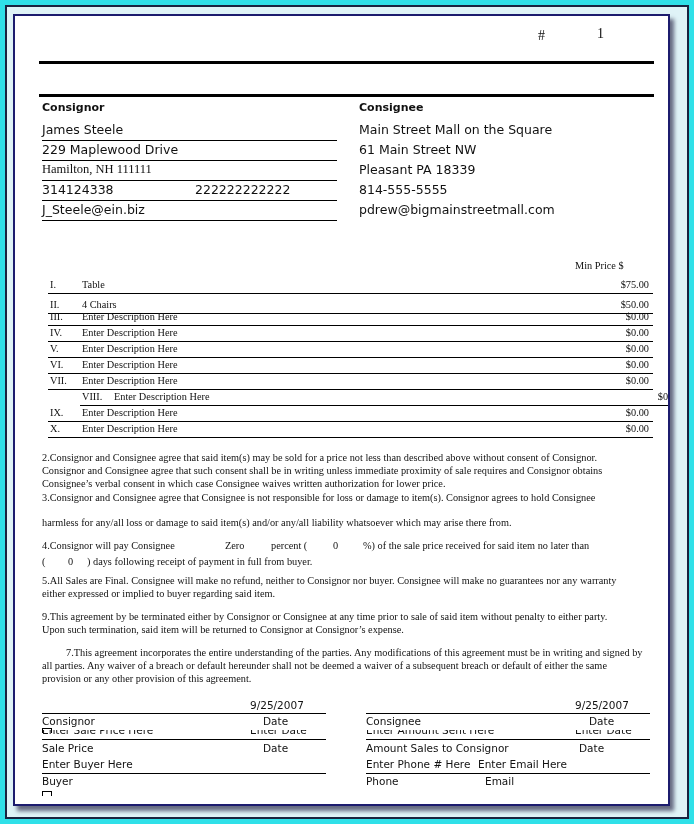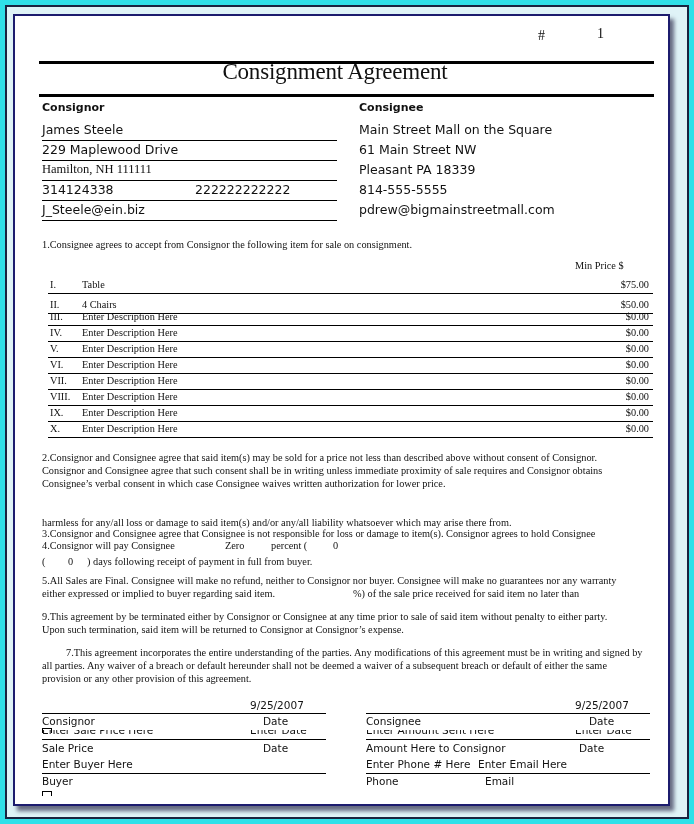--- a/index.html
+++ b/index.html
@@ -47,21 +47,20 @@
 </head>
 <body>
 
 <div class="frame"></div>
 
 <div class="page">
 
   <span class="abs docnum-label">#</span>
   <span class="abs docnum-value">1</span>
   <div class="rule" style="left:24px; top:45px; width:615px; height:3px;"></div>
-  <span class="abs title">Consignment Agreement</span>
   <div class="rule" style="left:24px; top:78px; width:615px; height:3px;"></div>
 
   <div>
     <span class="abs party-h" style="left:27px; top:85px;">Consignor</span>
     <span class="abs party-line" style="left:27px; top:106px;">James Steele</span>
     <div class="rule" style="left:27px; top:124px; width:295px; height:1px;"></div>
     <span class="abs party-line" style="left:27px; top:126px;">229 Maplewood Drive</span>
     <div class="rule" style="left:27px; top:144px; width:295px; height:1px;"></div>
     <span class="abs party-line" style="left:27px; top:146px;font-family:Liberation Serif, serif;">Hamilton, NH 111111</span>
     <div class="rule" style="left:27px; top:164px; width:295px; height:1px;"></div>
@@ -74,21 +73,20 @@
 
   <div>
     <span class="abs party-h" style="left:344px; top:85px;">Consignee</span>
     <span class="abs party-line" style="left:344px; top:106px;">Main Street Mall on the Square</span>
     <span class="abs party-line" style="left:344px; top:126px;">61 Main Street NW</span>
     <span class="abs party-line" style="left:344px; top:146px;">Pleasant PA 18339</span>
     <span class="abs party-line" style="left:344px; top:166px;">814-555-5555</span>
     <span class="abs party-line" style="left:344px; top:186px;">pdrew@bigmainstreetmall.com</span>
   </div>
 
-  <span class="abs clause" style="top:223px;">1.Consignee agrees to accept from Consignor the following item for sale on consignment.</span>
   <span class="abs" style="left:560px; top:244px; font-size:10.3px;">Min Price $</span>
 
   <div>
     <div class="item-row" style="top:262px;">
       <span class="num">I.</span>
       <span class="desc">Table</span>
       <span class="price">$75.00</span>
     </div>
     <div class="item-row" style="top:282px;">
       <span class="num">II.</span>
@@ -113,21 +111,21 @@
     <div class="item-row" style="top:342px;">
       <span class="num">VI.</span>
       <span class="desc">Enter Description Here</span>
       <span class="price">$0.00</span>
     </div>
     <div class="item-row" style="top:358px;">
       <span class="num">VII.</span>
       <span class="desc">Enter Description Here</span>
       <span class="price">$0.00</span>
     </div>
-    <div class="item-row" style="top:374px;">
+    <div class="item-row" style="top:374px;margin-left:32px;">
       <span class="num">VIII.</span>
       <span class="desc">Enter Description Here</span>
       <span class="price">$0.00</span>
     </div>
     <div class="item-row" style="top:390px;">
       <span class="num">IX.</span>
       <span class="desc">Enter Description Here</span>
       <span class="price">$0.00</span>
     </div>
     <div class="item-row" style="top:406px;">
@@ -137,30 +135,30 @@
     </div>
   </div>
 
   <div>
     <span class="abs clause" style="top:436px;">2.Consignor and Consignee agree that said item(s) may be sold for a price not less than described above without consent of Consignor.</span>
     <span class="abs clause" style="top:449px;">Consignor and Consignee agree that such consent shall be in writing unless immediate proximity of sale requires and Consignor obtains</span>
     <span class="abs clause" style="top:462px;">Consignee’s verbal consent in which case Consignee waives written authorization for lower price.</span>
   </div>
 
   <div>
-    <span class="abs clause" style="top:512px;">3.Consignor and Consignee agree that Consignee is not responsible for loss or damage to item(s). Consignor agrees to hold Consignee</span>
+    <span class="abs clause" style="top:476px;">3.Consignor and Consignee agree that Consignee is not responsible for loss or damage to item(s). Consignor agrees to hold Consignee</span>
     <span class="abs clause" style="top:501px;">harmless for any/all loss or damage to said item(s) and/or any/all liability whatsoever which may arise there from.</span>
   </div>
 
   <div>
     <span class="abs clause" style="top:524px;">4.Consignor will pay Consignee</span>
     <span class="abs clause" style="left:210px; top:524px;">Zero</span>
     <span class="abs clause" style="left:256px; top:524px;">percent (</span>
     <span class="abs clause" style="left:318px; top:524px;">0</span>
-    <span class="abs clause" style="left:338px; top:524px;margin-top:48px;">%) of the sale price received for said item no later than</span>
+    <span class="abs clause" style="left:348px; top:524px;">%) of the sale price received for said item no later than</span>
     <span class="abs clause" style="top:540px;">(</span>
     <span class="abs clause" style="left:53px; top:540px;">0</span>
     <span class="abs clause" style="left:72px; top:540px;">) days following receipt of payment in full from buyer.</span>
   </div>
 
   <div>
     <span class="abs clause" style="top:559px;">5.All Sales are Final.  Consignee will make no refund, neither to Consignor nor buyer.  Consignee will make no guarantees nor any warranty</span>
     <span class="abs clause" style="top:572px;">either expressed or implied to buyer regarding said item.</span>
   </div>
 
@@ -193,21 +191,21 @@
   </div>
 
   <div>
     <span class="abs sig" style="left:560px; top:683px;">9/25/2007</span>
     <div class="rule" style="left:351px; top:697px; width:284px; height:1px;"></div>
     <span class="abs sig" style="left:351px; top:699px;">Consignee</span>
     <span class="abs sig" style="left:574px; top:699px;">Date</span>
     <div class="abs clipped sig" style="left:351px; top:714px;"><span>Enter Amount Sent Here</span></div>
     <div class="abs clipped sig" style="left:560px; top:714px;"><span>Enter Date</span></div>
     <div class="rule" style="left:351px; top:723px; width:284px; height:1px;"></div>
-    <span class="abs sig" style="left:351px; top:726px;">Amount Here to Consignor</span>
+    <span class="abs sig" style="left:351px; top:726px;">Amount Sales to Consignor</span>
     <span class="abs sig" style="left:564px; top:726px;">Date</span>
     <span class="abs sig" style="left:351px; top:742px;">Enter Phone # Here</span>
     <span class="abs sig" style="left:463px; top:742px;">Enter Email Here</span>
     <div class="rule" style="left:351px; top:757px; width:284px; height:1px;"></div>
     <span class="abs sig" style="left:351px; top:759px;">Phone</span>
     <span class="abs sig" style="left:470px; top:759px;">Email</span>
   </div>
 
 </div>
 

